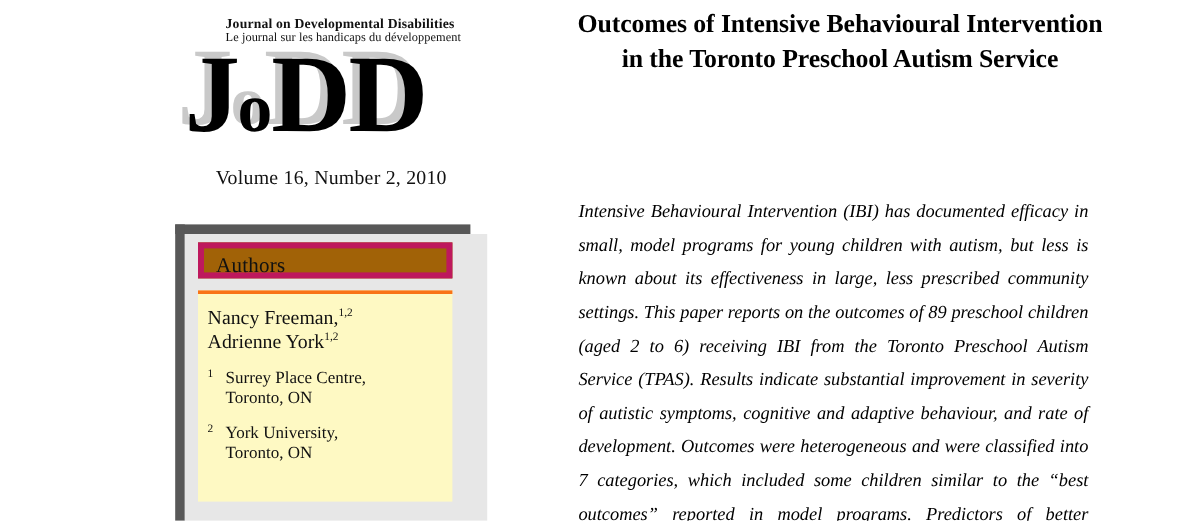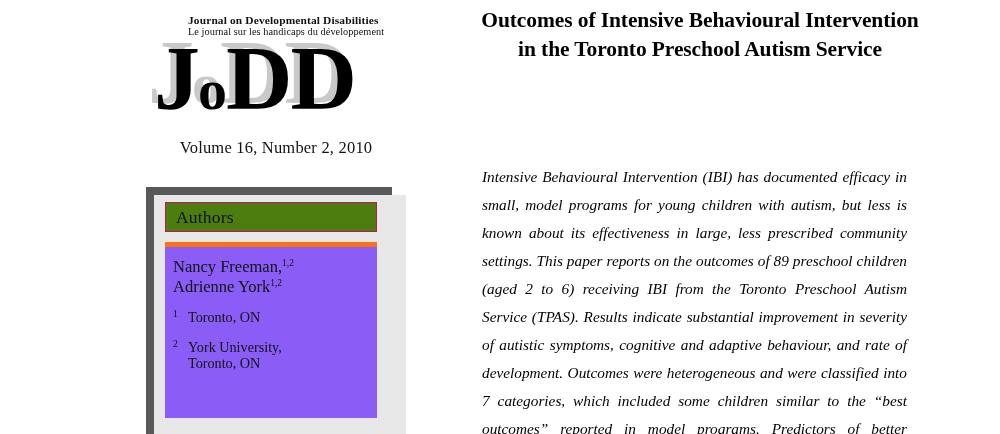--- a/index.html
+++ b/index.html
@@ -144,42 +144,42 @@
     height: 239px;
     background: #e7e7e7;
   }
 
   .authors-header {
     position: absolute;
     left: 24px;
     top: 15px;
     width: 212px;
     height: 30px;
-    background: #4d7c0f;
-    border: 1px solid #be185d;
+    background: #a16207;
+    border: 5px solid #be185d;
     box-sizing: border-box;
   }
   .authors-header-label {
     position: absolute;
     left: 10px;
     top: 4px;
     font-family: "Liberation Serif", "DejaVu Serif", serif;
     font-size: 17.5px;
     color: #111111;
     letter-spacing: 0.2px;
   }
 
   .authors-body {
     position: absolute;
     left: 24px;
     top: 55px;
     width: 212px;
     height: 176px;
-    background: #8b5cf6;
-    border-top: 5px solid #f97316;
+    background: #fef9c3;
+    border-top: 3px solid #f97316;
     box-sizing: border-box;
     padding: 10px 0 0 8px;
   }
 
   .author-name {
     font-family: "Liberation Serif", "DejaVu Serif", serif;
     font-size: 16.5px;
     line-height: 19.5px;
     color: #111111;
     white-space: nowrap;
@@ -293,20 +293,21 @@
 
         <div class="author-name">
           <span>Nancy Freeman,</span><sup>1,2</sup>
         </div>
         <div class="author-name">
           <span>Adrienne York</span><sup>1,2</sup>
         </div>
 
         <div class="affil">
           <span class="marker">1</span>
+          <span class="l1">Surrey Place Centre,</span>
           <span class="l2">Toronto, ON</span>
         </div>
 
         <div class="affil">
           <span class="marker">2</span>
           <span class="l1">York University,</span>
           <span class="l2">Toronto, ON</span>
         </div>
 
       </div>

